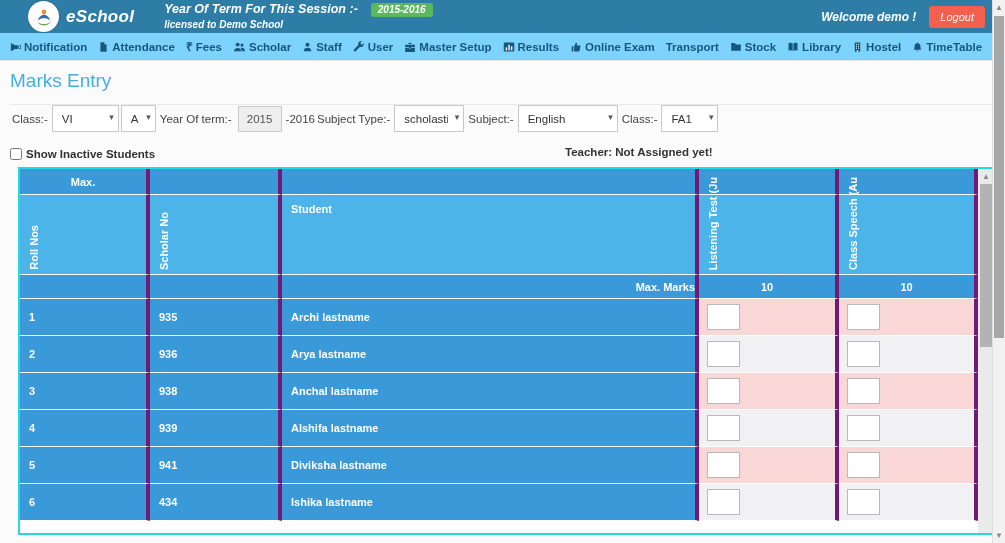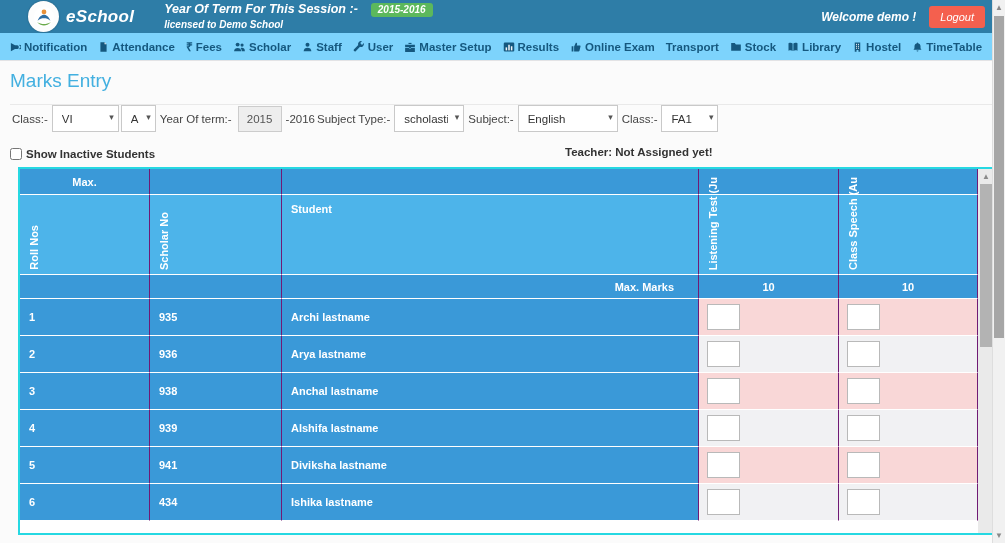--- a/index.html
+++ b/index.html
@@ -40,29 +40,29 @@
 
   .check-row { display:flex; align-items:center; margin-top:14px; position:relative; height:16px; }
   .check-row input { width:12px; height:12px; margin-right:4px; }
   .check-label { font-weight:bold; font-size:11.5px; color:#333; }
   .teacher-status { position:absolute; left:555px; top:0; font-weight:bold; font-size:11.5px; color:#333; }
 
   
   .table-shell { position:relative; margin:5px 0 0 8px; width:978px; height:368px; border:2px solid #26d8e2; background:#fff; overflow:hidden; }
   .grid { width:958px; }
   .trow { display:flex; }
-  .tcell { border-right:1px solid #701a75; border-bottom:1px solid #fff; color:#fff; font-weight:bold; font-size:11px; position:relative; flex:none; }
+  .tcell { border-right:4px solid #701a75; border-bottom:1px solid #fff; color:#fff; font-weight:bold; font-size:11px; position:relative; flex:none; }
   .c-roll { width:130px; } .c-schol { width:132px; } .c-stud { width:417px; }
   .c-m1 { width:140px; } .c-m2 { width:139px; }
   .hrow1 .tcell { height:26px; background:#3a99d8; display:flex; align-items:center; justify-content:center; }
   .hrow2 .tcell { height:80px; background:#4db4ea; }
   .vlabel { position:absolute; left:8px; bottom:4px; writing-mode:vertical-rl; transform:rotate(180deg); white-space:nowrap; font-size:11px; }
   .stud-label { position:absolute; left:9px; top:8px; }
   .hrow3 .tcell { height:24px; background:#3a99d8; display:flex; align-items:center; }
-  .maxmarks { justify-content:flex-end; padding-right:24px; }
+  .maxmarks { justify-content:flex-end; padding-right:0; }
   .maxval { justify-content:center; }
   .drow .tcell { height:37px; display:flex; align-items:center; }
   .drow .blue { background:#3a99d8; padding-left:9px; }
   .drow .mark { padding-left:8px; }
   .drow.odd .mark { background:#f9d7d7; }
   .drow.even .mark { background:#f1f1f3; }
   .mark-input { width:33px; height:26px; border:1px solid #b9b9b9; background:#fff; font-size:11px; padding:2px 4px; font-family:inherit; }
 
   
   .tscroll { position:absolute; top:0; right:0; bottom:0; width:16px; background:#eaeaea; }

